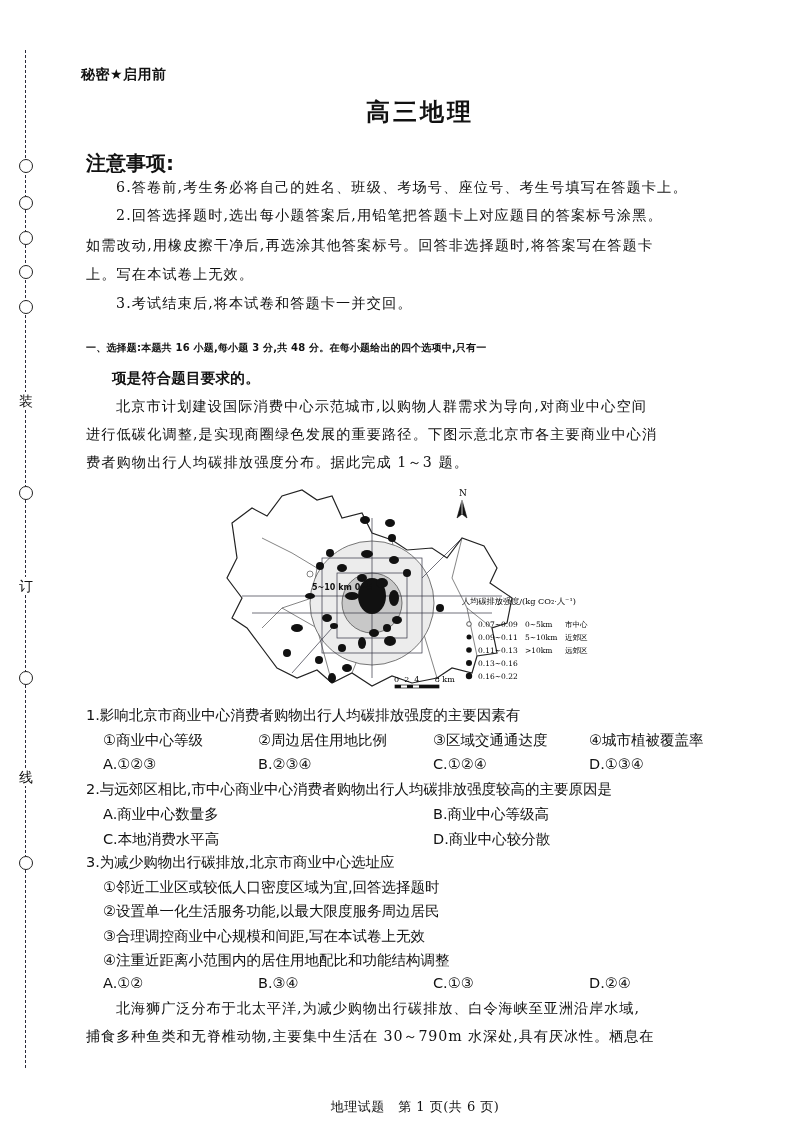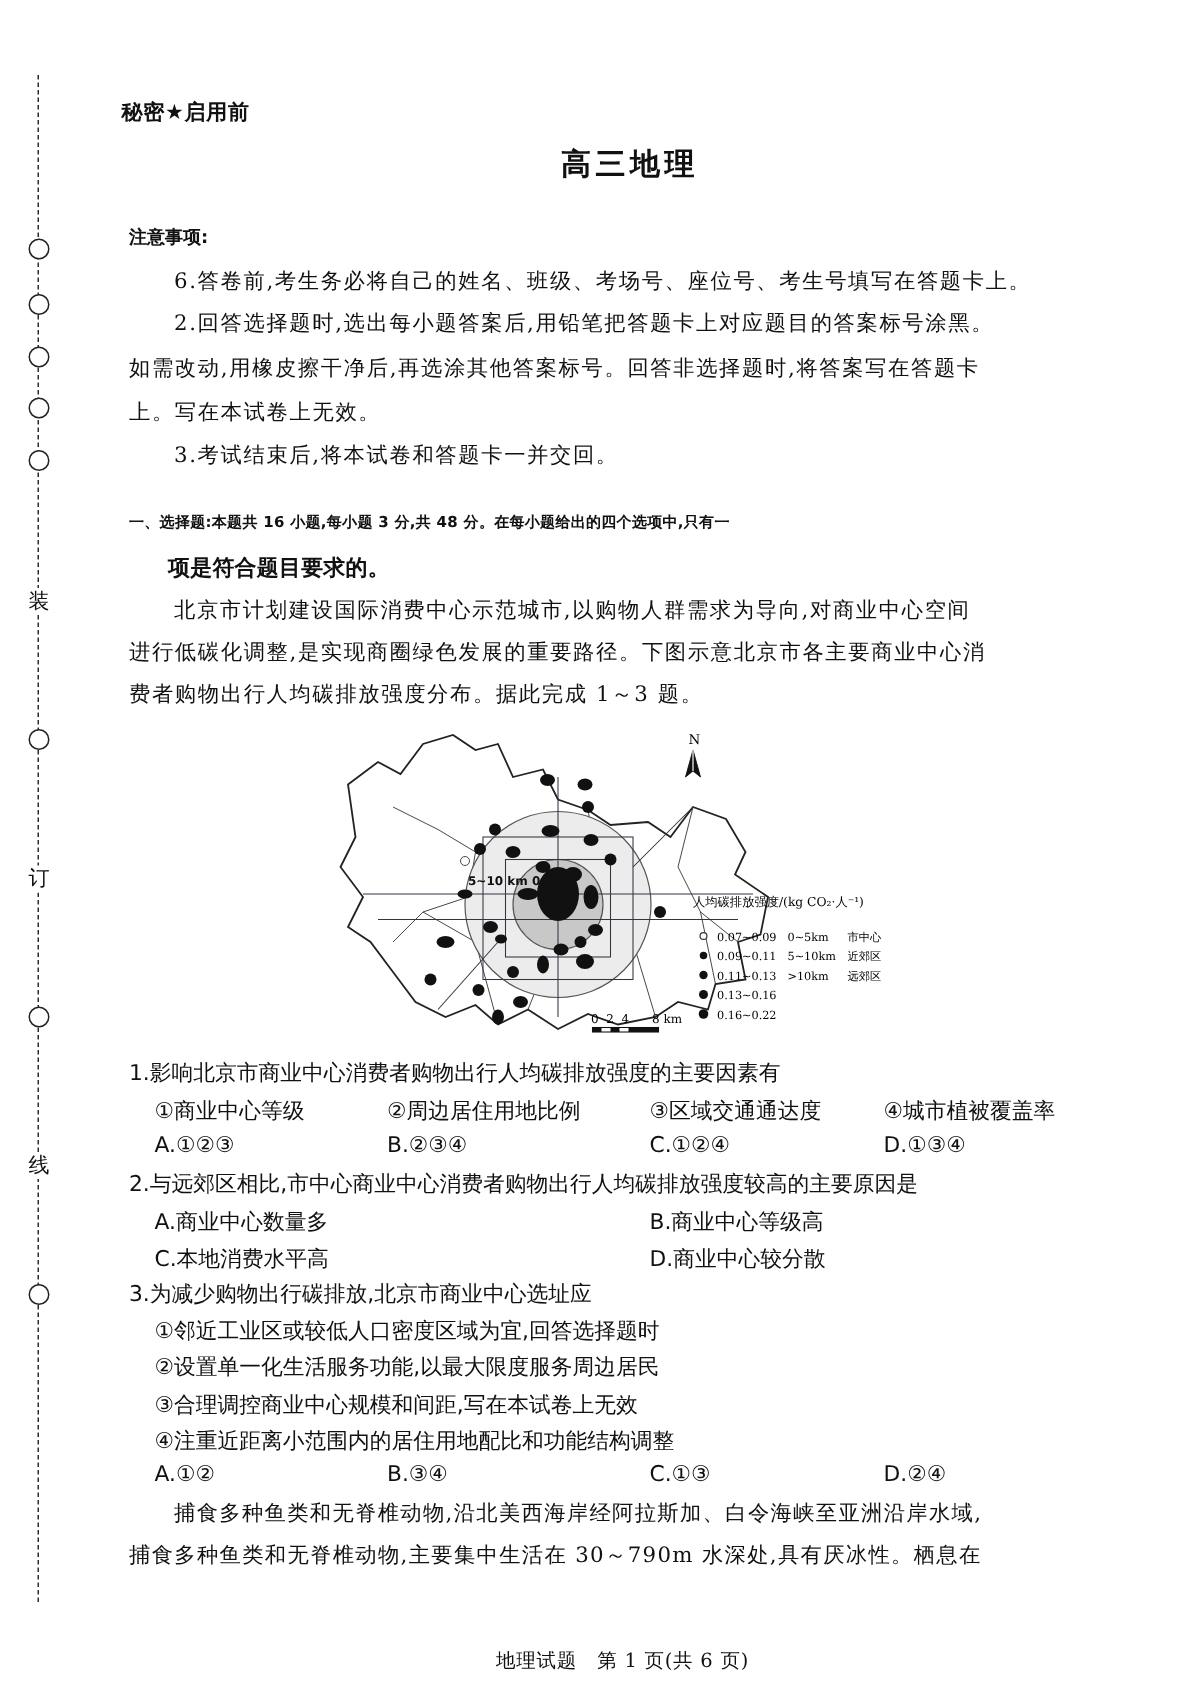--- a/index.html
+++ b/index.html
@@ -6,23 +6,23 @@
   body { width: 794px; height: 1123px; position: relative; overflow: hidden;
          font-family: "DejaVu Serif", "Liberation Serif", serif; color: #111; }
   .binding { position: absolute; left: 25px; top: 50px; height: 1018px; width: 0;
              border-left: 1.5px dashed #2a2a3a; }
   .bind-circle { position: absolute; left: 19px; width: 12px; height: 12px; border: 1.3px solid #222;
                  border-radius: 50%; background: #fff; }
   .bind-char { position: absolute; left: 17px; width: 18px; text-align: center; font-size: 14px;
                background: #fff; line-height: 18px; font-family: "DejaVu Sans", sans-serif; }
   .secret { position: absolute; left: 81px; top: 66px; font-size: 14px; font-weight: bold;
             font-family: "DejaVu Sans", sans-serif; letter-spacing: 0.5px; }
-  .title { position: absolute; left: 0; right: 0; top: 96px; text-align: center; font-size: 20px;
+  .title { position: absolute; left: 0; right: 0; top: 96px; text-align: center; font-size: 24px;
            font-weight: bold; font-family: "DejaVu Sans", sans-serif; letter-spacing: 3px; padding-left: 46px; }
-  .notice-h { position: absolute; left: 86px; top: 150px; font-size: 12px; font-weight: bold;
+  .notice-h { position: absolute; left: 86px; top: 150px; font-size: 20px; font-weight: bold;
               font-family: "DejaVu Sans", sans-serif; }
   .line { position: absolute; font-size: 14.2px; white-space: nowrap; letter-spacing: 1.1px; }
   .bold { font-weight: bold; font-family: "DejaVu Sans", sans-serif; letter-spacing: 0.2px; }
   .opt { position: absolute; font-size: 14.5px; white-space: nowrap; font-family: "DejaVu Sans", sans-serif; }
   .figure { position: absolute; left: 222px; top: 478px; width: 390px; height: 215px; }
   .footer { position: absolute; left: 0; right: 0; top: 1098px; text-align: center; font-size: 13px;
             padding-left: 36px; letter-spacing: 0.5px; }
   .legend-title { font-size: 8.2px; font-family: "DejaVu Serif", serif; }
   .legend-txt { font-size: 7.5px; font-family: "DejaVu Serif", serif; }
 </style>
@@ -179,16 +179,16 @@
 <div class="opt" style="left:86px;top:853px">3.为减少购物出行碳排放,北京市商业中心选址应</div>
 <div class="opt" style="left:103px;top:878px">①邻近工业区或较低人口密度区域为宜,回答选择题时</div>
 <div class="opt" style="left:103px;top:902px">②设置单一化生活服务功能,以最大限度服务周边居民</div>
 <div class="opt" style="left:103px;top:927px">③合理调控商业中心规模和间距,写在本试卷上无效</div>
 <div class="opt" style="left:103px;top:951px">④注重近距离小范围内的居住用地配比和功能结构调整</div>
 <div class="opt" style="left:103px;top:975px">A.①②</div>
 <div class="opt" style="left:258px;top:975px">B.③④</div>
 <div class="opt" style="left:433px;top:975px">C.①③</div>
 <div class="opt" style="left:589px;top:975px">D.②④</div>
 
-<div class="line" style="left:116px;top:999px;letter-spacing:0.9px">捕食多种鱼类和无脊椎动物,沿北美西海岸经阿拉斯加、白令海峡至亚洲沿岸水域,</div>
+<div class="line" style="left:116px;top:999px;letter-spacing:0.9px">北海狮广泛分布于北太平洋,为减少购物出行碳排放、白令海峡至亚洲沿岸水域,</div>
 <div class="line" style="left:86px;top:1027px;letter-spacing:0.9px">捕食多种鱼类和无脊椎动物,主要集中生活在 30～790m 水深处,具有厌冰性。栖息在</div>
 
 <div class="footer">地理试题　第 1 页(共 6 页)</div>
 
 </body></html>

